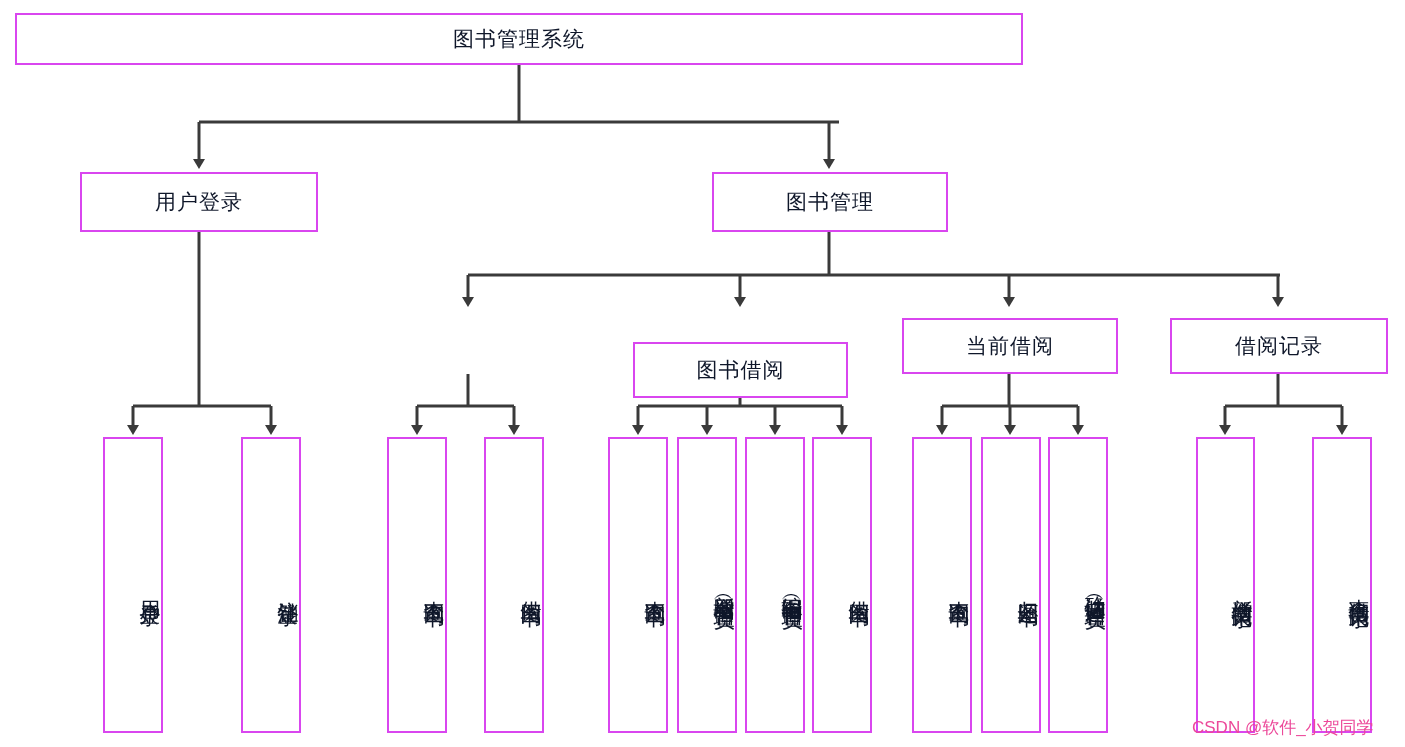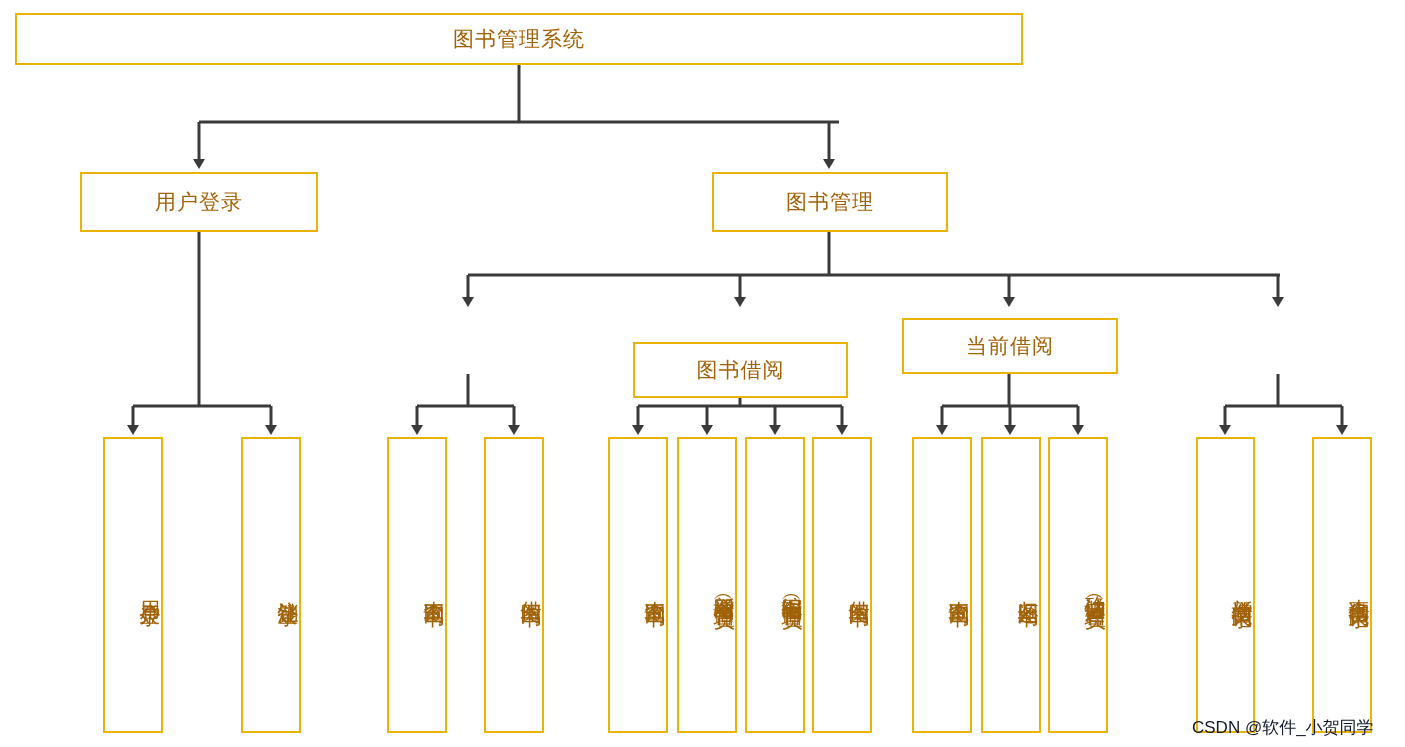--- a/index.html
+++ b/index.html
@@ -10,26 +10,26 @@
   }
   #canvas {
     position: relative;
     width: 1405px;
     height: 747px;
     background: #ffffff;
     overflow: hidden;
   }
   .node {
     position: absolute;
-    border: 2px solid #eab308;
+    border: 2px solid #d946ef;
     background: #ffffff;
     display: flex;
     align-items: center;
     justify-content: center;
-    color: #a16207;
+    color: #0f172a;
   }
   .node.horiz {
     font-size: 21px;
     letter-spacing: 1px;
   }
   .node.vert {
     writing-mode: vertical-rl;
     text-orientation: upright;
     font-size: 21px;
     letter-spacing: 2px;
@@ -45,21 +45,21 @@
   }
   svg.edges {
     position: absolute;
     left: 0; top: 0;
     width: 1405px;
     height: 747px;
     pointer-events: none;
   }
   .watermark {
     position: absolute;
-    color: #0f172a;
+    color: #ec4899;
     font-size: 17px;
     white-space: nowrap;
   }
 </style>
 </head>
 <body>
 
 <div id="canvas">
 
   <svg class="edges" viewBox="0 0 1405 747">
@@ -122,20 +122,23 @@
   <div class="node horiz" style="left:712px; top:172px; width:236px; height:60px;">
     <span class="lbl">图书管理</span>
   </div>
 
   <div class="node horiz" style="left:633px; top:318px; width:215px; height:56px;margin-top:24px;">
     <span class="lbl">图书借阅</span>
   </div>
   <div class="node horiz" style="left:902px; top:318px; width:216px; height:56px;text-align:right;">
     <span class="lbl">当前借阅</span>
   </div>
+  <div class="node horiz" style="left:1170px; top:318px; width:218px; height:56px;">
+    <span class="lbl">借阅记录</span>
+  </div>
 
   <div class="node vert" style="left:103px; top:437px; width:60px; height:296px;">
     <span class="lbl">用户登录</span>
   </div>
   <div class="node vert" style="left:241px; top:437px; width:60px; height:296px;">
     <span class="lbl">注销登录</span>
   </div>
 
   <div class="node vert" style="left:387px; top:437px; width:60px; height:296px;">
     <span class="lbl">查询图书</span>

